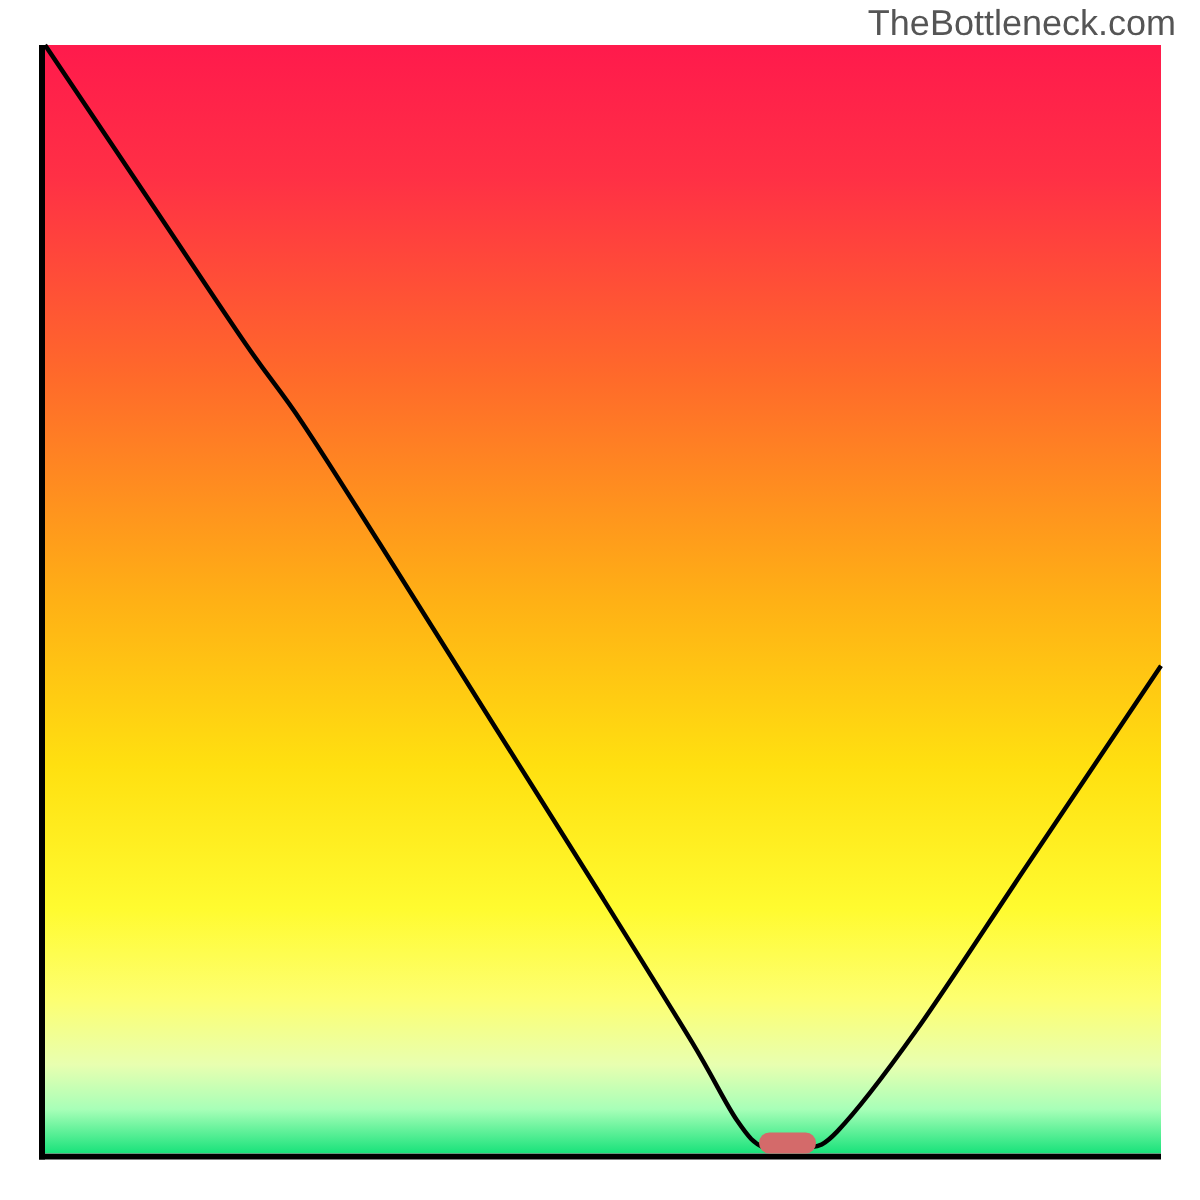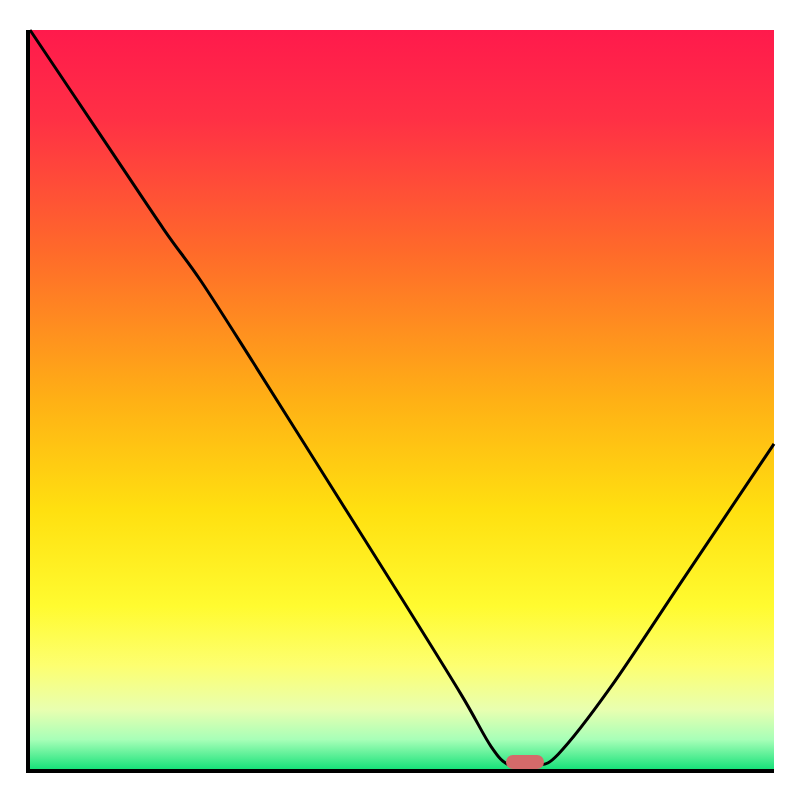--- a/index.html
+++ b/index.html
@@ -53,20 +53,21 @@
     width: 38px;
     height: 14px;
     border-radius: 8px;
     transform: translate(-50%, -50%);
   }
 </style>
 </head>
 <body>
 
 <div class="container">
+  <div class="watermark">TheBottleneck.com</div>
 
   <div class="plot-area">
     <svg class="gradient-bg" viewBox="0 0 100 100" preserveAspectRatio="none">
       <defs>
         <linearGradient id="bg-grad" x1="0" y1="0" x2="0" y2="1">
             <stop offset="0%" stop-color="#ff1a4c"></stop>
             <stop offset="12%" stop-color="#ff3045"></stop>
             <stop offset="30%" stop-color="#ff6a2a"></stop>
             <stop offset="50%" stop-color="#ffb015"></stop>
             <stop offset="65%" stop-color="#ffe010"></stop>

